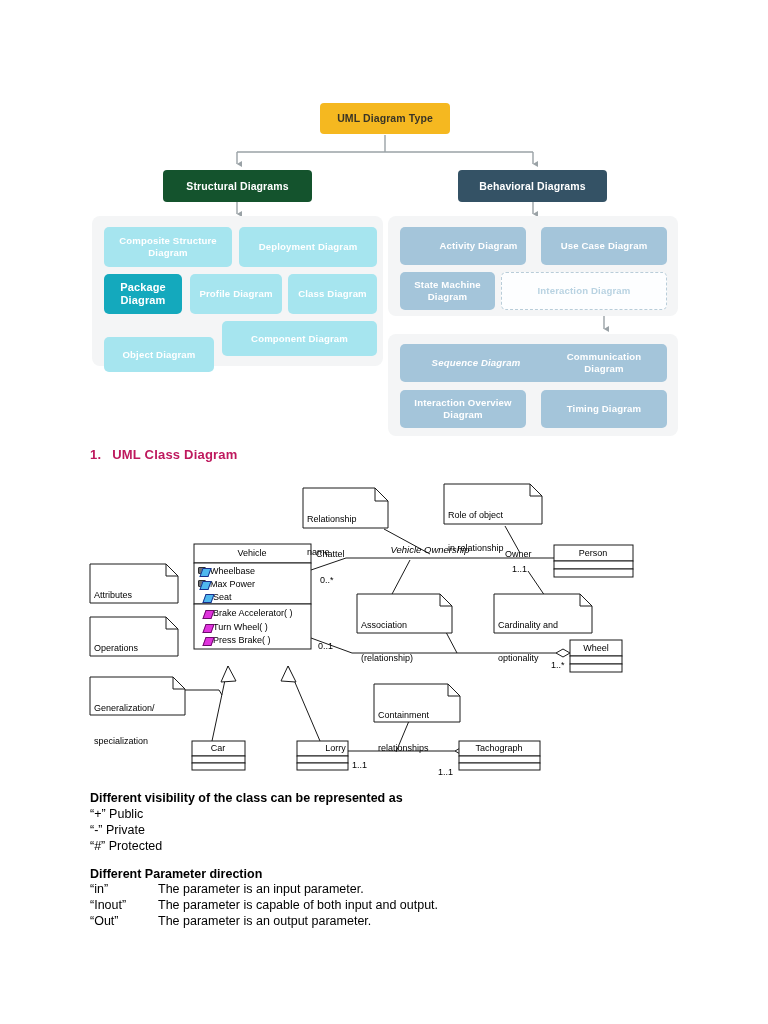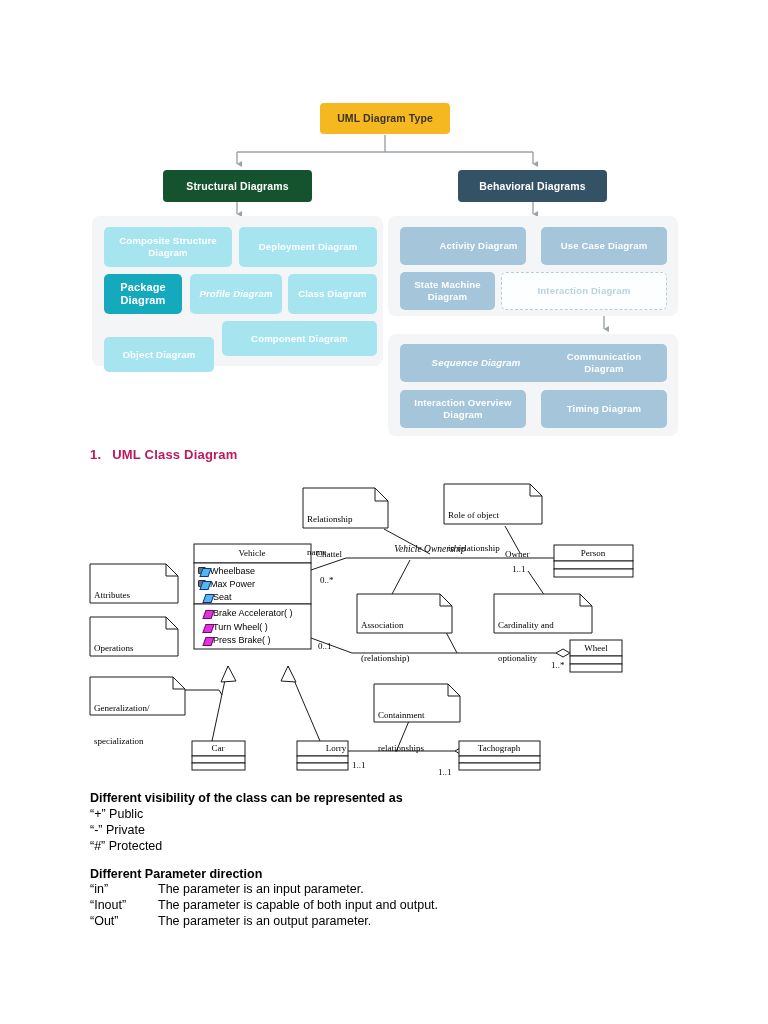--- a/index.html
+++ b/index.html
@@ -109,21 +109,21 @@
   }
   #uml-svg {
     position: absolute;
     left: 0;
     top: 0;
     width: 768px;
     height: 320px;
   }
   .uml-text {
     position: absolute;
-    font-family: Liberation Serif, serif;
+    font-family: Liberation Sans, sans-serif;
     font-size: 9px;
     color: #000000;
     white-space: pre;
     line-height: 1.22;
   }
   .uml-text.italic { font-style: italic; font-size: 9.5px; }
   .uml-center {
     text-align: center;
     transform: translateX(-50%);
   }
@@ -218,21 +218,21 @@
   <div class="leaf leaf-struct" style="left:104px; top:227px; width:128px; height:40px;">
     <span>Composite Structure Diagram</span>
   </div>
   <div class="leaf leaf-struct" style="left:239px; top:227px; width:138px; height:40px;">
     <span>Deployment Diagram</span>
   </div>
 
   <div class="leaf leaf-struct-active" style="left:104px; top:274px; width:78px; height:40px;">
     <span>Package Diagram</span>
   </div>
-  <div class="leaf leaf-struct" style="left:190px; top:274px; width:92px; height:40px;font-style:italic;">
+  <div class="leaf leaf-struct" style="left:190px; top:274px; width:92px; height:40px;">
     <span>Profile Diagram</span>
   </div>
   <div class="leaf leaf-struct" style="left:288px; top:274px; width:89px; height:40px;">
     <span>Class Diagram</span>
   </div>
 
   <div class="leaf leaf-struct" style="left:104px; top:321px; width:110px; height:35px;margin-top:16px;">
     <span>Object Diagram</span>
   </div>
   <div class="leaf leaf-struct" style="left:222px; top:321px; width:155px; height:35px;">
@@ -359,21 +359,21 @@
 
       <path d="M374,214 L448,214 L460,226 L460,252 L374,252 Z" fill="#ffffff" stroke="#1a1a1a"></path>
       <path d="M448,214 L448,226 L460,226" fill="none" stroke="#1a1a1a"></path>
     </g>
   </svg>
 
   <div class="uml-text uml-center" style="left:252px; top:78px;">Vehicle</div>
   <div class="uml-text uml-center" style="left:593px; top:78px;">Person</div>
   <div class="uml-text uml-center" style="left:596px; top:173px;">Wheel</div>
   <div class="uml-text uml-center" style="left:218px; top:273px;">Car</div>
-  <div class="uml-text uml-center" style="left:336px; top:273px;">Lorry</div>
+  <div class="uml-text uml-center" style="left:322px; top:273px;padding-left:27px;">Lorry</div>
   <div class="uml-text uml-center" style="left:499px; top:273px;">Tachograph</div>
 
   <div class="member-row" style="left:198px; top:96px;">
     <span class="glyph">
       <span class="lockbox"></span>
         <span class="diamond diamond-attr"></span>
     </span>
     <span>Wheelbase</span>
   </div>
   <div class="member-row" style="left:198px; top:109px;">

